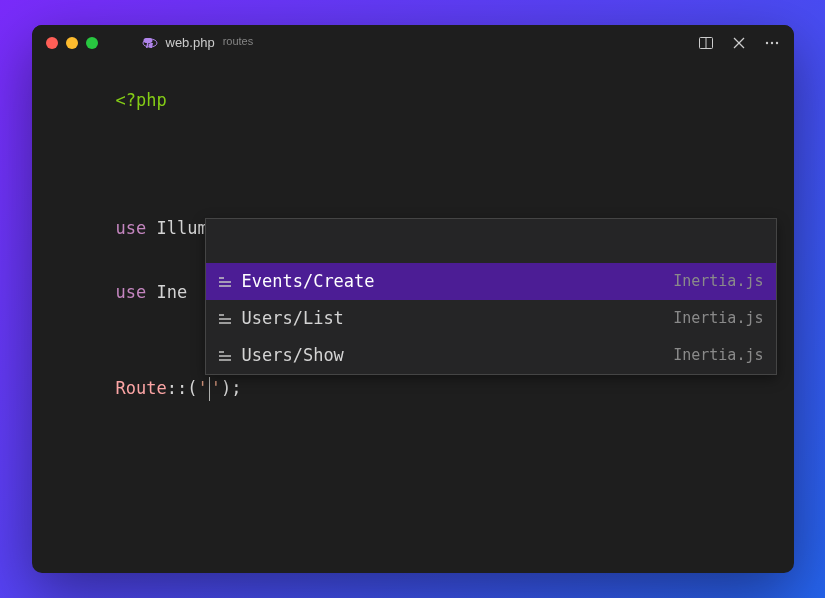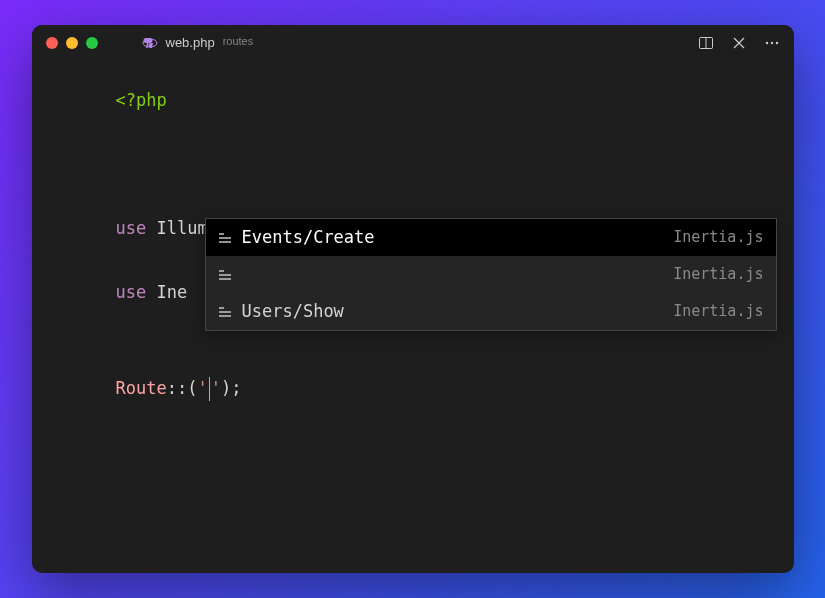--- a/index.html
+++ b/index.html
@@ -124,21 +124,22 @@
       z-index: 10;
     }
     .ac-item {
       display: flex;
       align-items: center;
       height: 37px;
       padding: 0 12px 0 10px;
       cursor: pointer;
     }
     .ac-item.selected {
-      background: #000000;
+      background: #4c1d95;
+      margin-top: 44px;
     }
     .ac-icon {
       width: 18px;
       height: 18px;
       margin-right: 8px;
       display: flex;
       align-items: center;
       justify-content: center;
       color: #cccccc;
     }
@@ -223,20 +224,21 @@
         <span class="ac-detail">Inertia.js</span>
       </div>
       <div class="ac-item">
         <span class="ac-icon">
           <svg width="16" height="16" viewBox="0 0 16 16">
               <line x1="2" y1="4" x2="7" y2="4" stroke="#c5c5c5" stroke-width="1.5"></line>
               <line x1="2" y1="8" x2="14" y2="8" stroke="#c5c5c5" stroke-width="1.5"></line>
               <line x1="2" y1="12" x2="14" y2="12" stroke="#c5c5c5" stroke-width="1.5"></line>
             </svg>
         </span>
+        <span class="ac-label">Users/List</span>
         <span class="ac-detail">Inertia.js</span>
       </div>
       <div class="ac-item">
         <span class="ac-icon">
           <svg width="16" height="16" viewBox="0 0 16 16">
               <line x1="2" y1="4" x2="7" y2="4" stroke="#c5c5c5" stroke-width="1.5"></line>
               <line x1="2" y1="8" x2="14" y2="8" stroke="#c5c5c5" stroke-width="1.5"></line>
               <line x1="2" y1="12" x2="14" y2="12" stroke="#c5c5c5" stroke-width="1.5"></line>
             </svg>
         </span>

